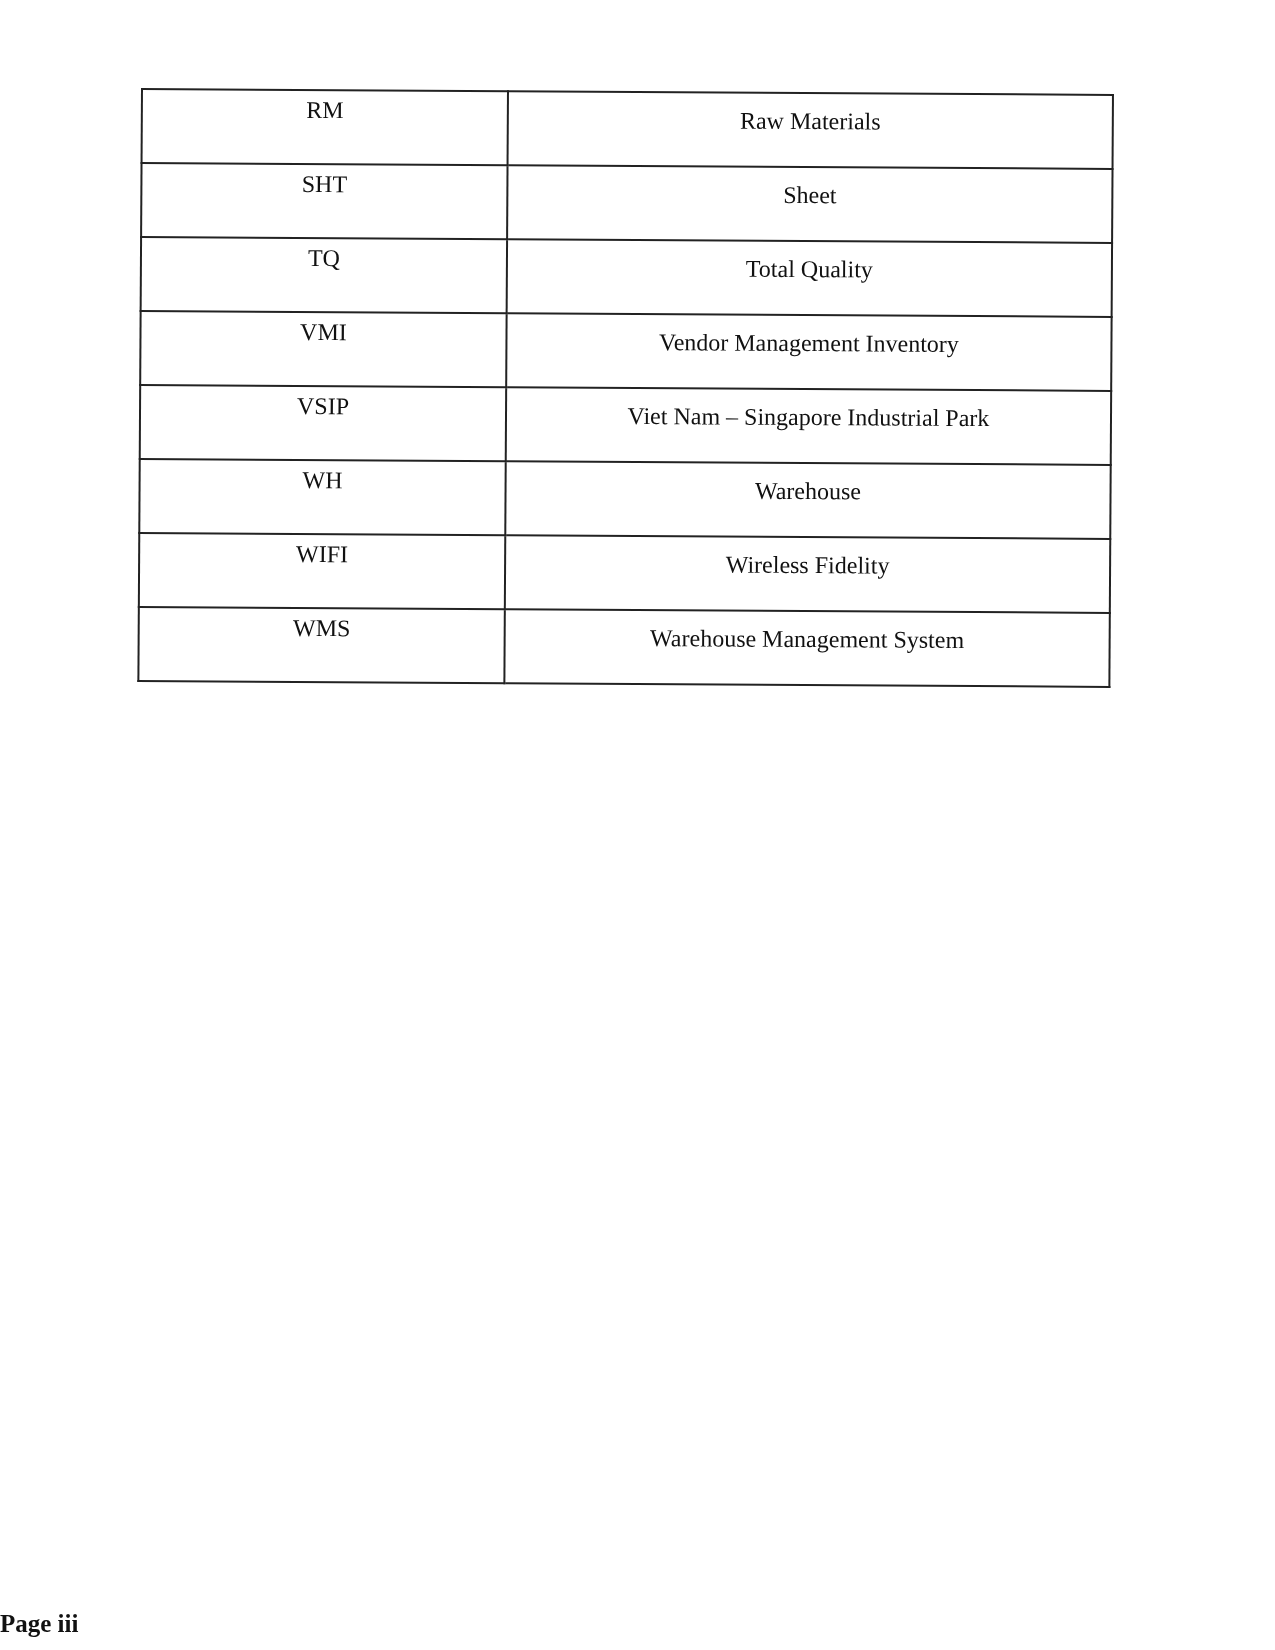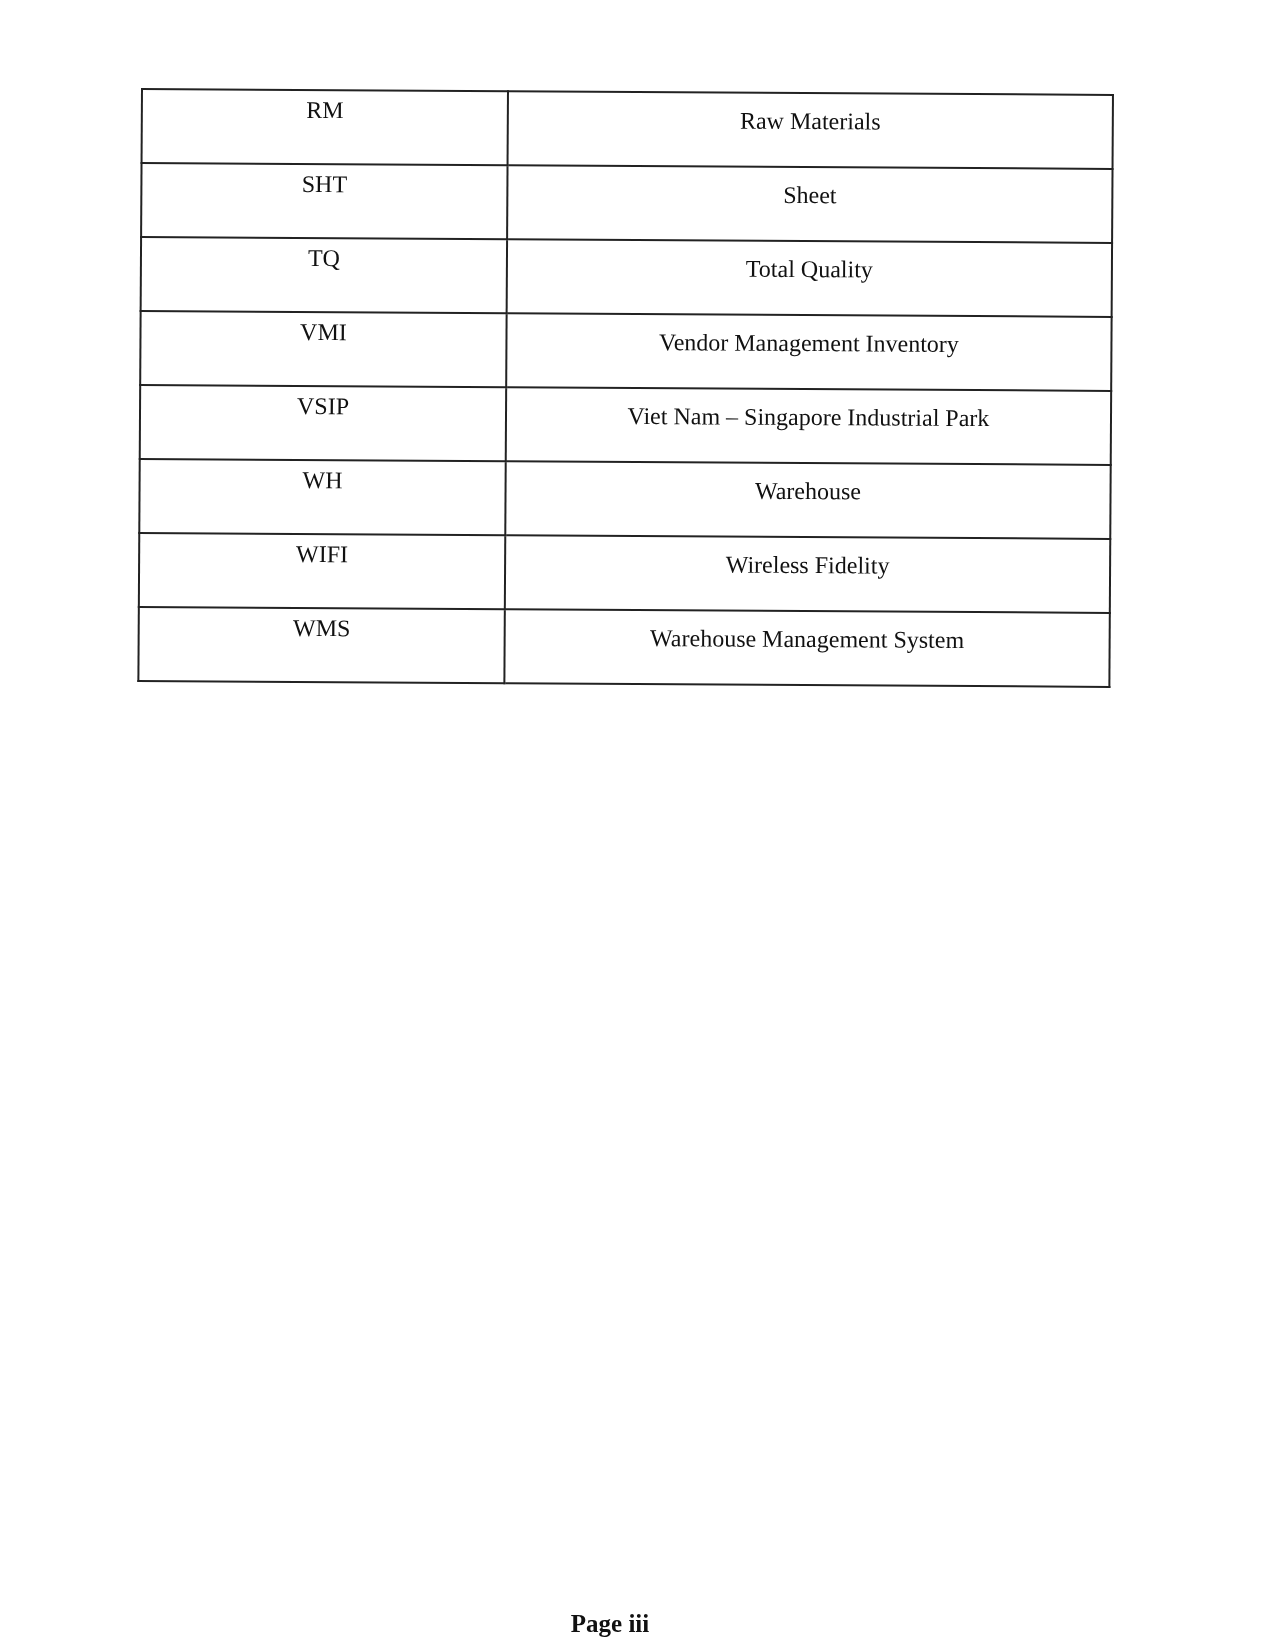--- a/index.html
+++ b/index.html
@@ -4,21 +4,21 @@
 <style>
   html, body { margin:0; padding:0; background:#ffffff; }
   body { width:1275px; height:1650px; position:relative; overflow:hidden;
          font-family:"Liberation Serif","DejaVu Serif",serif; color:#111; }
   .abbr-table { position:absolute; left:141px; top:88px; width:973px;
                 border-collapse:collapse; transform:rotate(0.35deg); transform-origin:left top; }
   .abbr-table td { border:2px solid #222; height:58px; text-align:center; vertical-align:top;
                    font-size:24px; padding:0; }
   .abbr-table td.abbr { width:364px; padding-top:6px; }
   .abbr-table td.full { padding-top:14px; }
-  .page-label { position:absolute; left:0; width:1220px; top:1610px; text-align:center;
+  .page-label { position:absolute; left:0; width:1220px; top:1610px; 
                 font-size:25px; font-weight:bold; }
 </style>
 </head>
 <body>
 
 <table class="abbr-table">
   <tbody>
     <tr>
       <td class="abbr">RM</td>
       <td class="full">Raw Materials</td>

